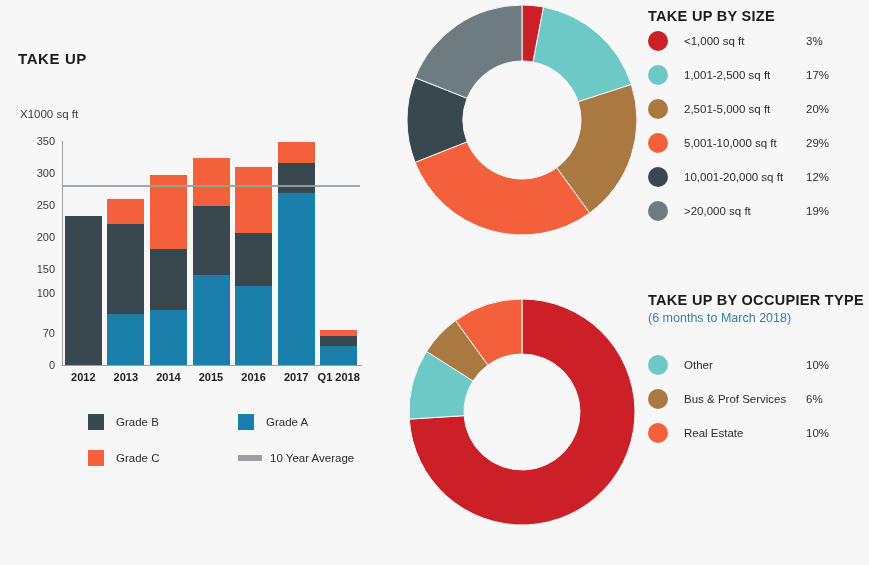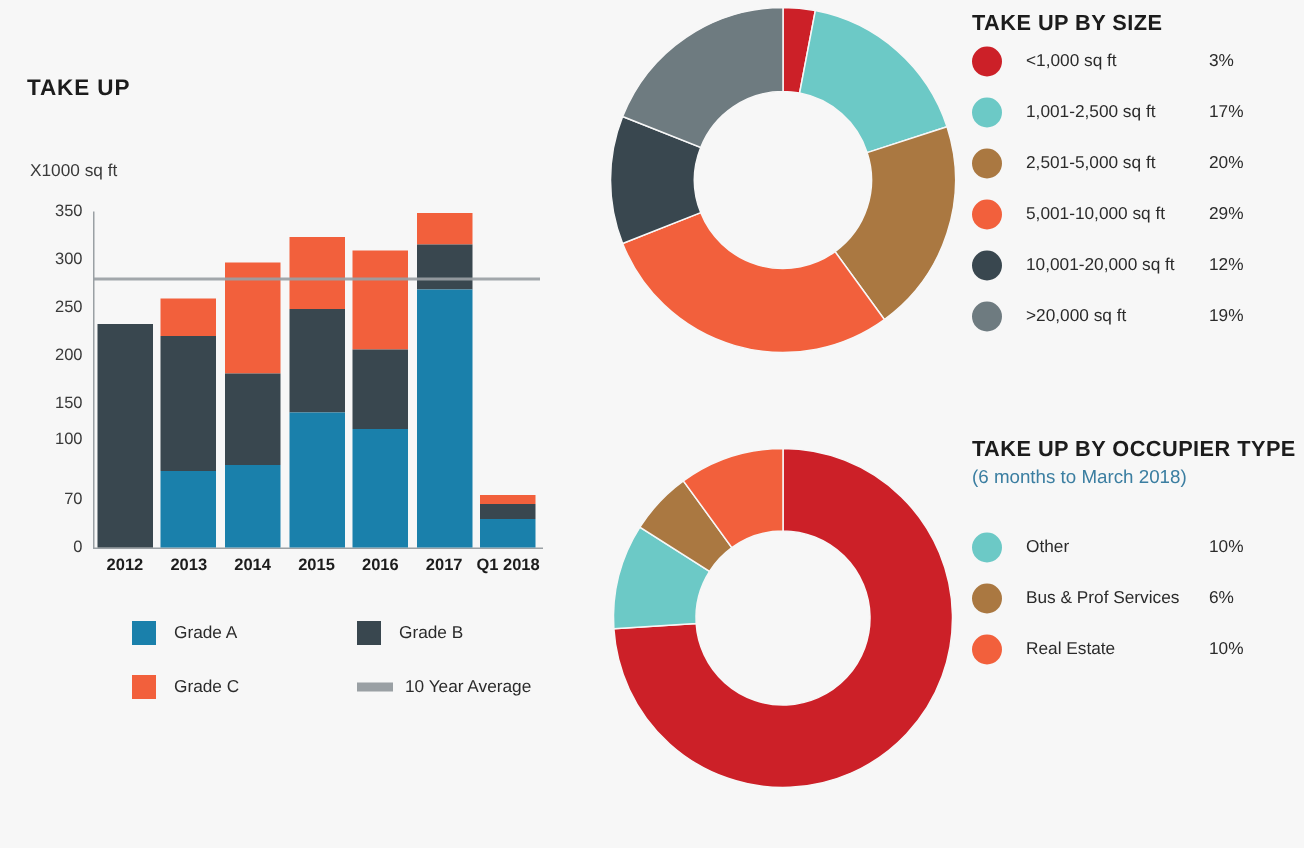--- a/index.html
+++ b/index.html
@@ -148,26 +148,26 @@
         <div class="xtick" style="left: 141.929px; width: 53px;">2014</div>
         <div class="xtick" style="left: 184.5px; width: 53px;">2015</div>
         <div class="xtick" style="left: 227.071px; width: 53px;">2016</div>
         <div class="xtick" style="left: 269.643px; width: 53px;">2017</div>
         <div class="xtick" style="left: 312.214px; width: 53px;">Q1 2018</div>
       </div>
 
     <div class="bar-legend" id="bar-legend">
         <div class="lg-row">
           <div class="lg-item">
+            <span class="lg-swatch" style="background: rgb(57, 71, 79);"></span>
+            <span class="lg-label">Grade B</span>
+          </div>
+          <div class="lg-item">
             <span class="lg-swatch" style="background: rgb(26, 128, 171);"></span>
             <span class="lg-label">Grade A</span>
-          </div>
-          <div class="lg-item">
-            <span class="lg-swatch" style="background: rgb(57, 71, 79);"></span>
-            <span class="lg-label">Grade B</span>
           </div>
         </div>
         <div class="lg-row">
           <div class="lg-item">
             <span class="lg-swatch" style="background: rgb(242, 96, 60);"></span>
             <span class="lg-label">Grade C</span>
           </div>
           <div class="lg-item">
             <span class="lg-swatch line" style="background: rgb(154, 160, 164);"></span>
             <span class="lg-label">10 Year Average</span>

